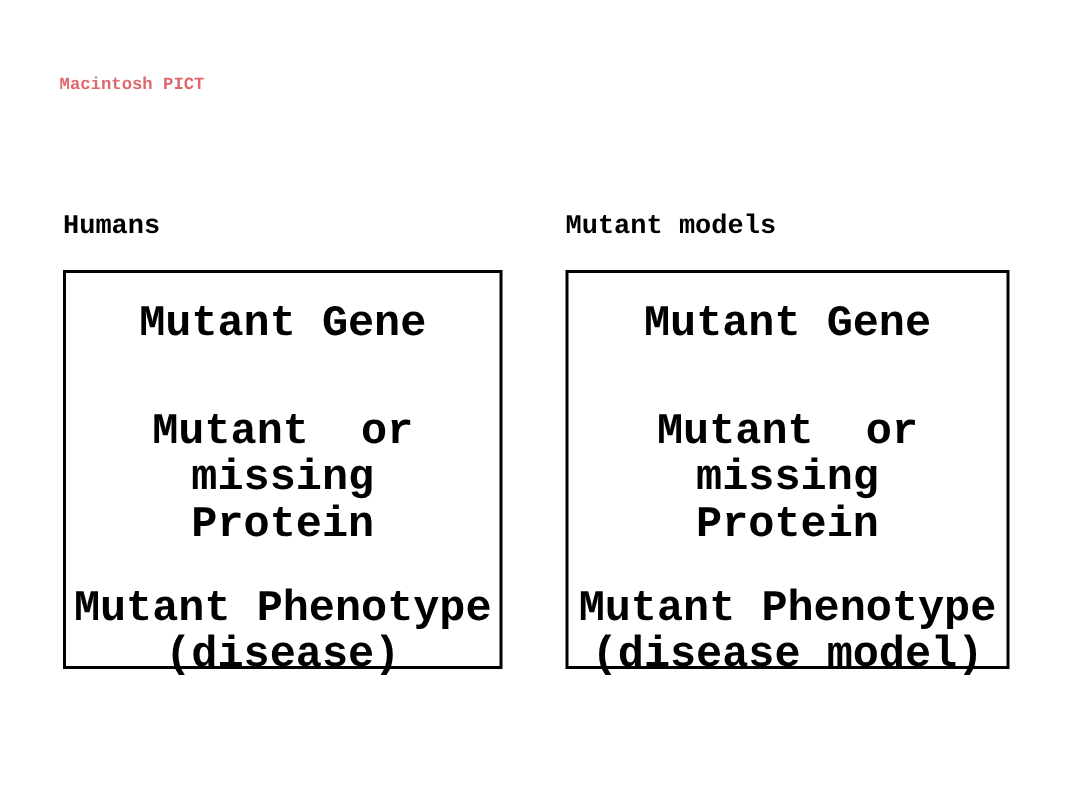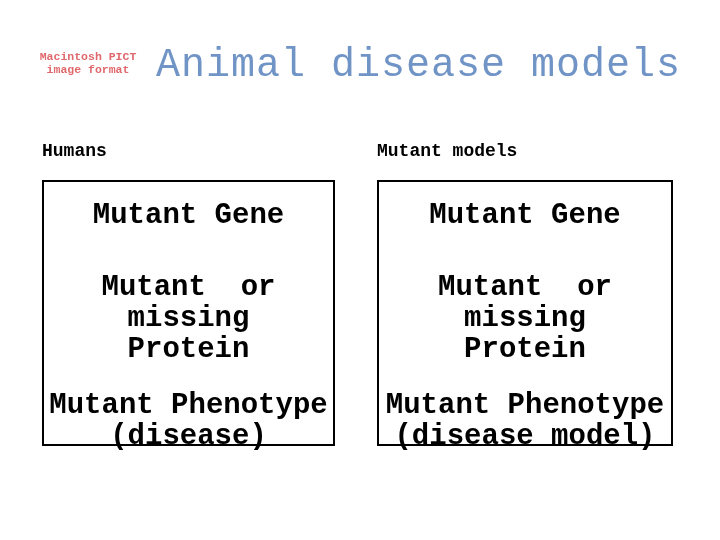--- a/index.html
+++ b/index.html
@@ -71,24 +71,22 @@
   .arrow-icon.a1 { margin-top: 3px; }
   .arrow-icon.a2 { margin-top: 5px; }
 </style>
 </head>
 <body>
 
 <div class="slide">
 
   <div class="pict-placeholder">
     <div>Macintosh PICT</div>
-    <div>image format</div>
   </div>
 
-  <div class="slide-title">Animal disease models</div>
 
   <div class="col-header left">Humans</div>
   <div class="col-header right">Mutant models</div>
 
   <div class="flow-box left">
     <div class="step step-1">Mutant Gene</div>
     <svg class="arrow-icon a1" width="18" height="50" viewBox="0 0 18 50">
       <rect x="7" y="0" width="4" height="36" fill="#219c9c"></rect>
       <polygon points="1,34 17,34 9,50" fill="#219c9c"></polygon>
     </svg>

